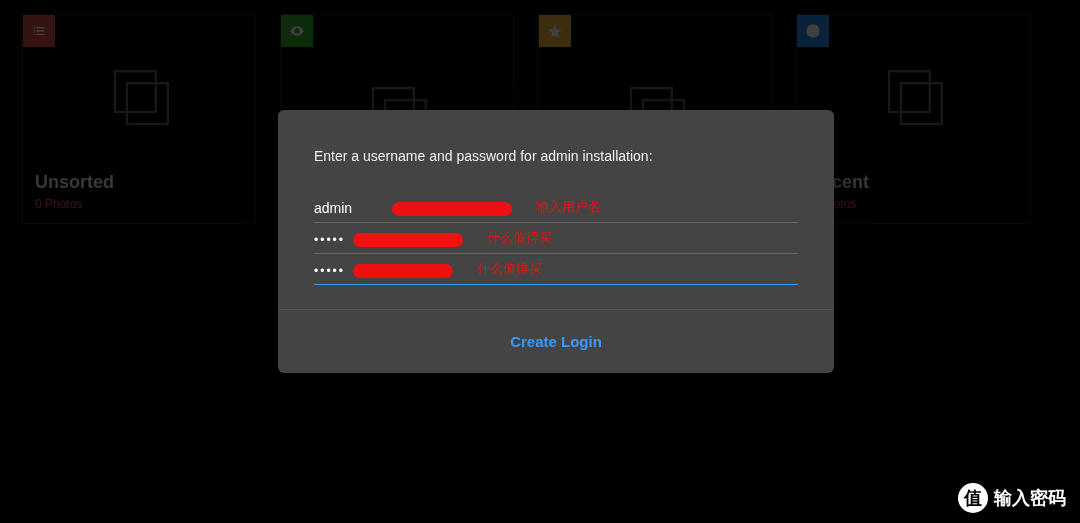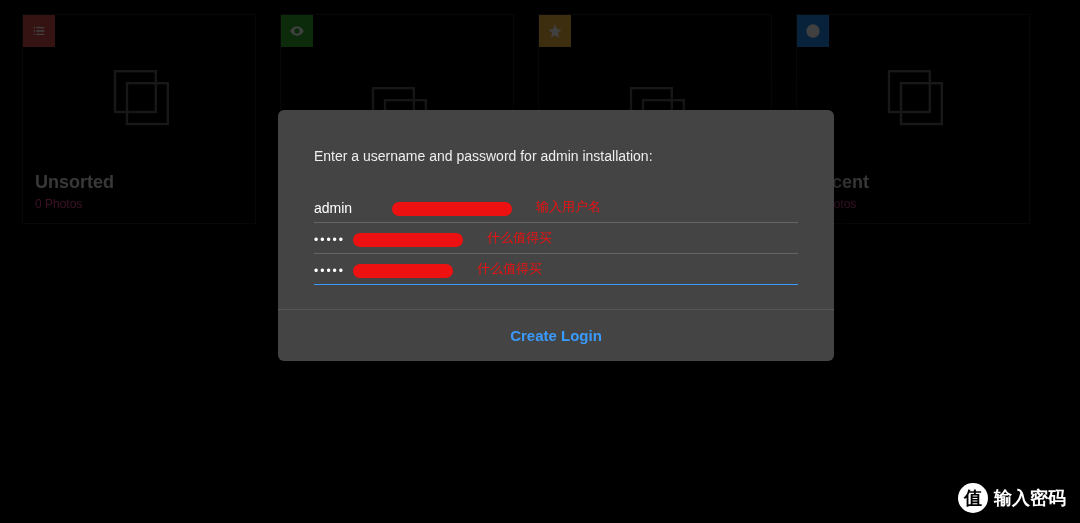--- a/index.html
+++ b/index.html
@@ -81,21 +81,21 @@
     margin-left: 8px;
   }
   .redact.w1 { width: 120px; }
   .redact.w2 { width: 110px; }
   .redact.w3 { width: 100px; }
   .anno {
     color: #e11; font-size: 13px; margin-left: 24px;
   }
   .modal-footer {
     border-top: 1px solid #555;
-    height: 52px;
+    height: 64px;
     display: flex; align-items: center; justify-content: center;
   }
   .create-btn {
     background: none; border: 0; cursor: pointer;
     color: #3a9bff; font-size: 15px; font-weight: 600;
   }
 
   
   .wm {
     position: absolute; right: 14px; bottom: 10px;

